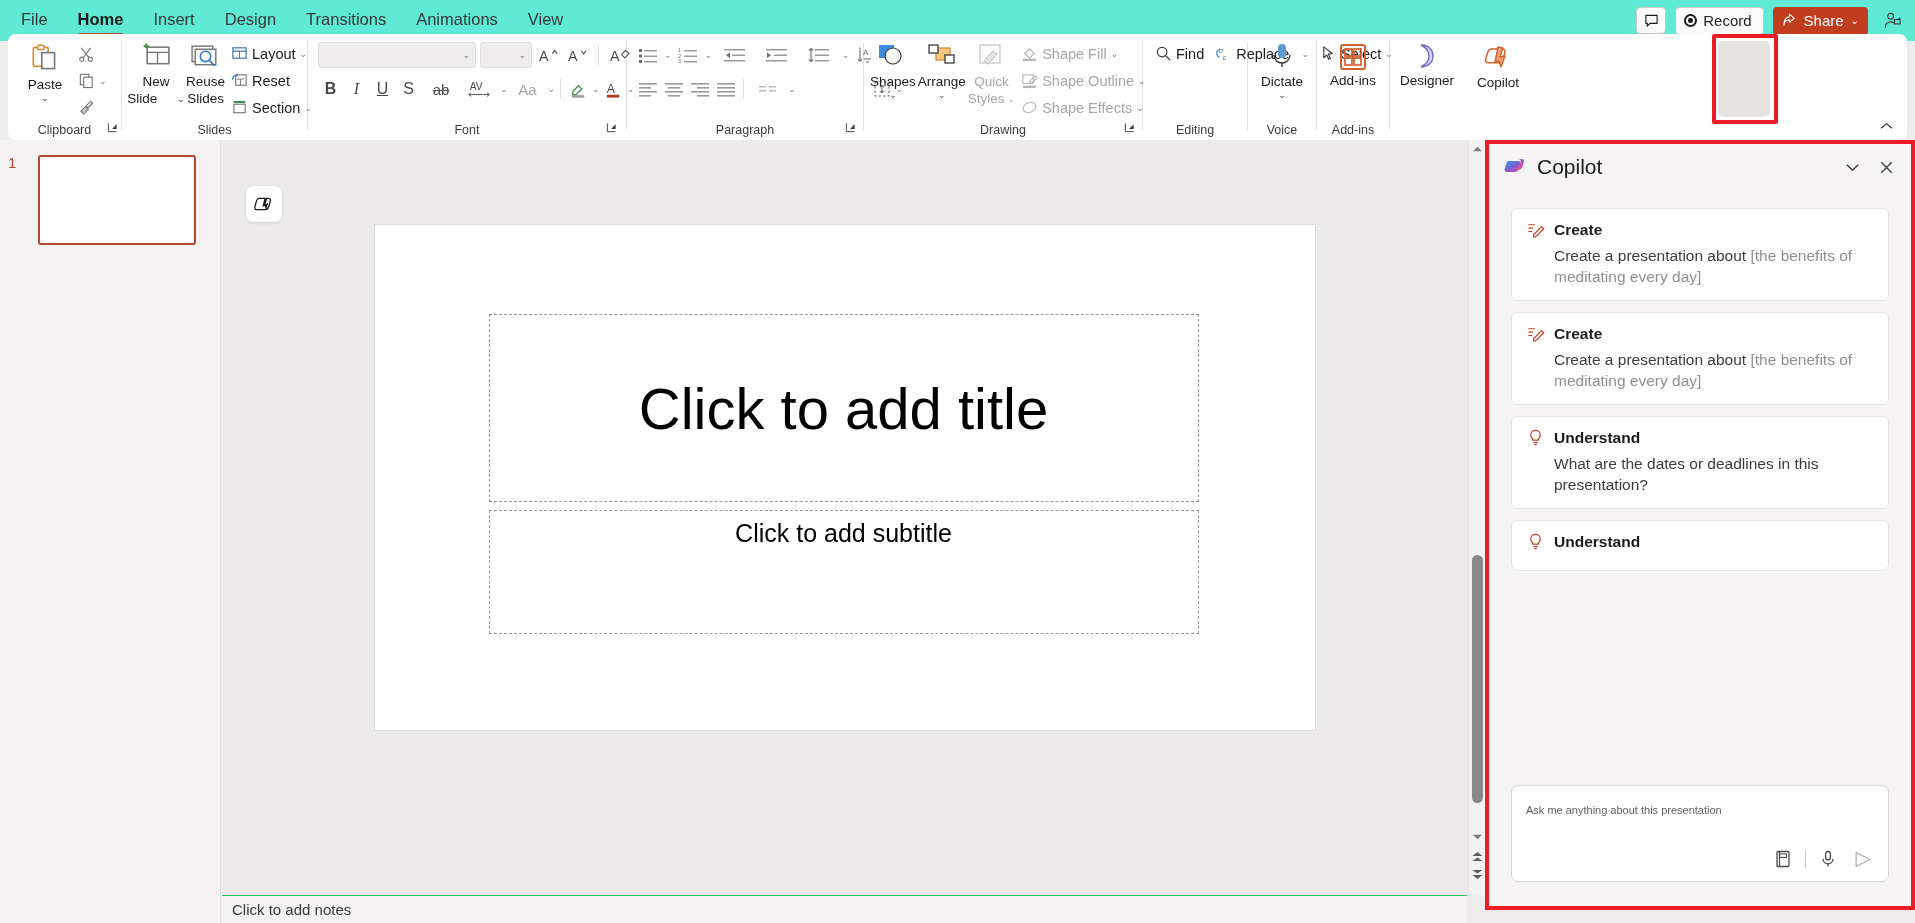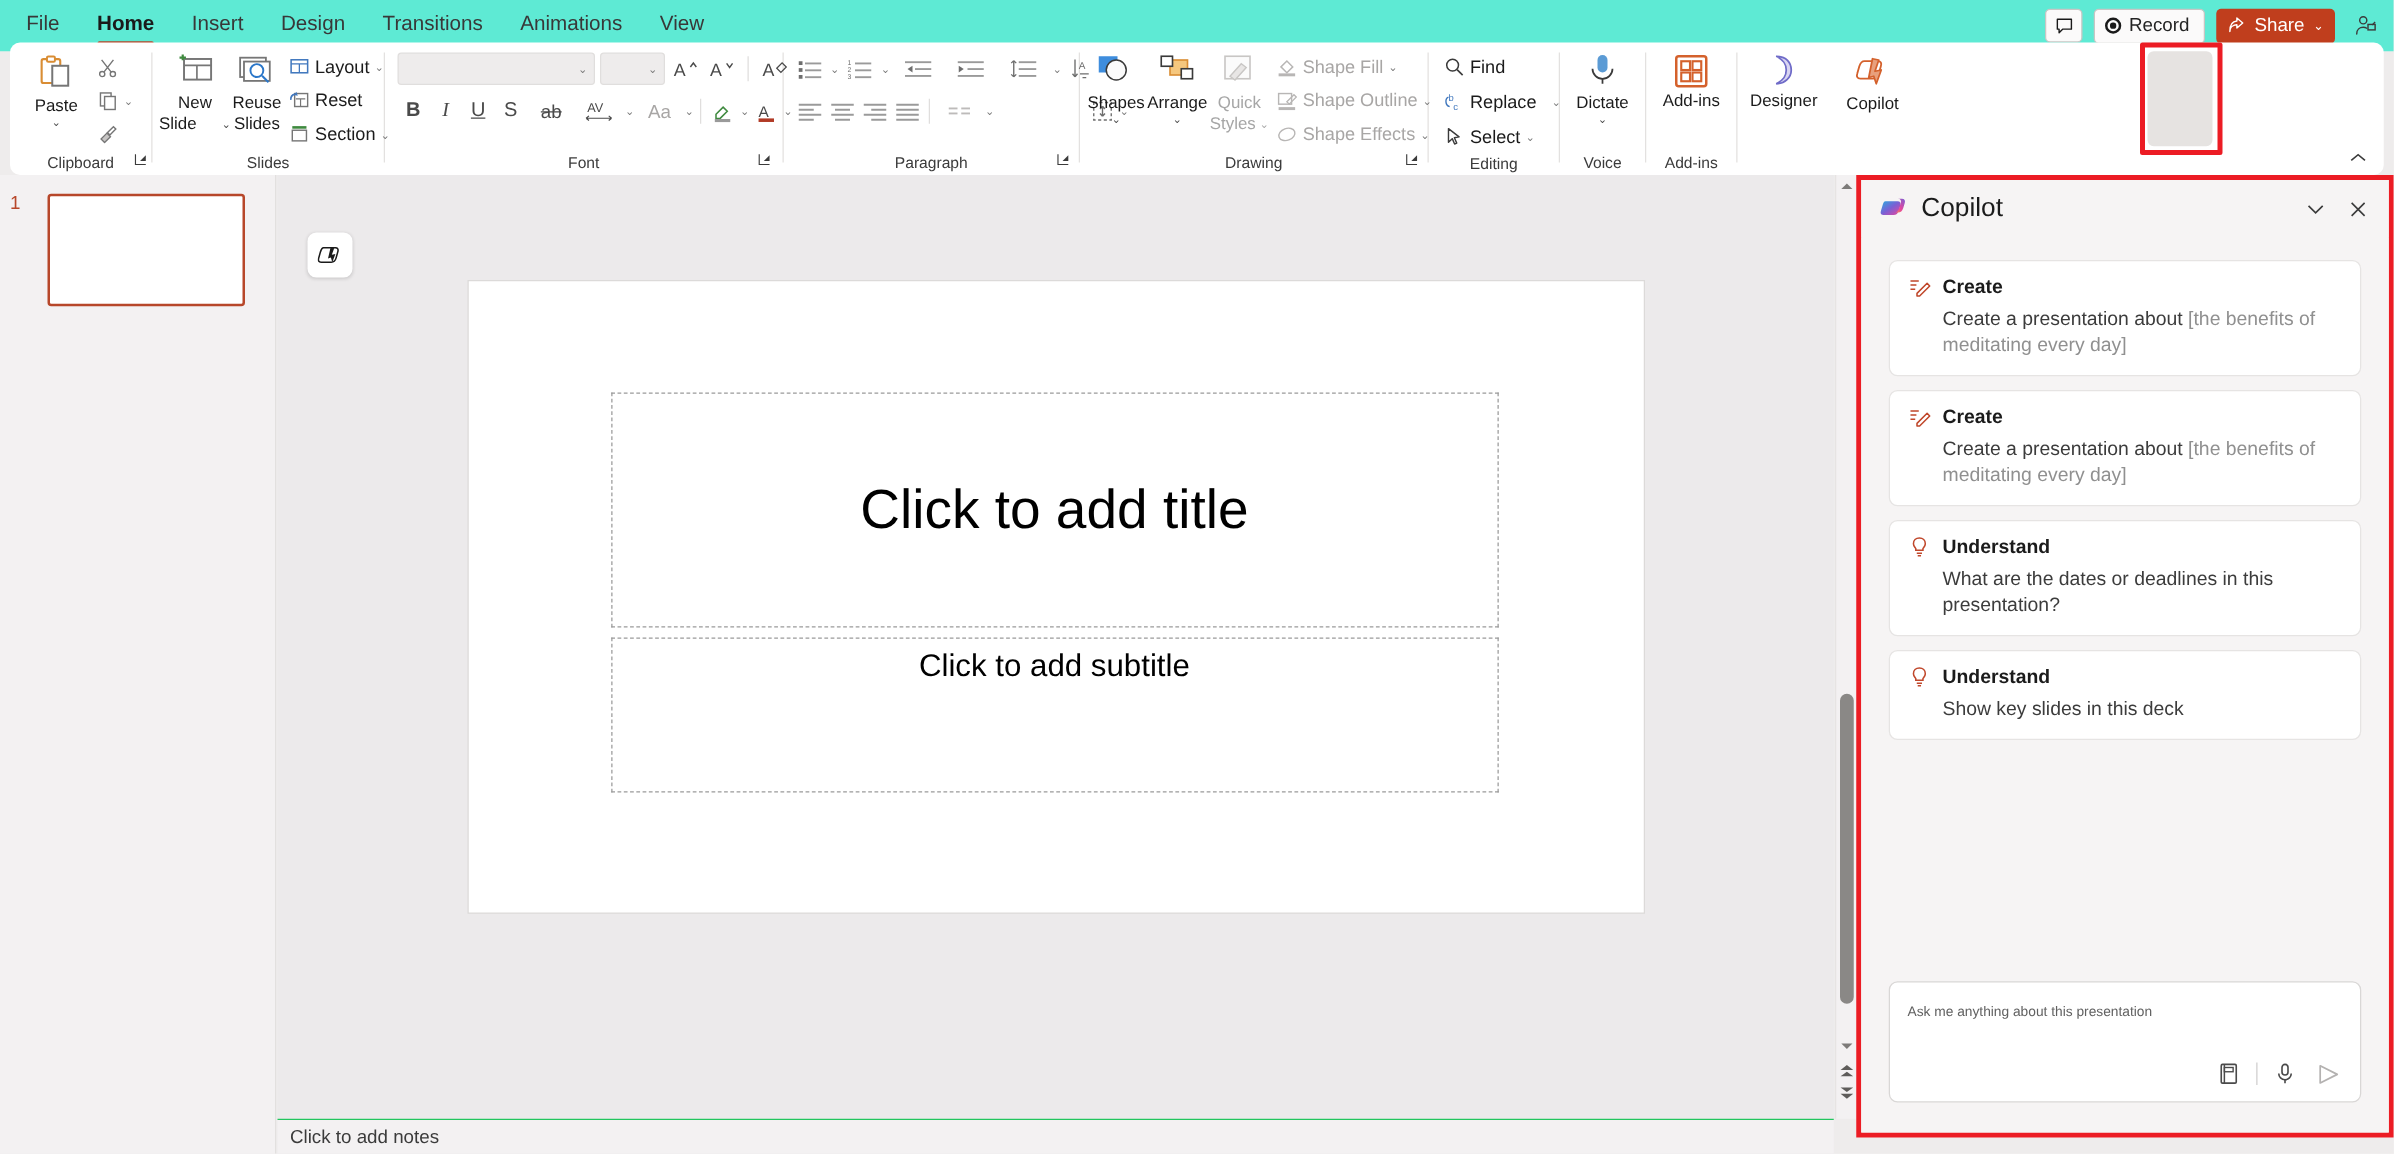--- a/index.html
+++ b/index.html
@@ -147,21 +147,21 @@
     position: absolute; left: -4px; right: 0; margin: auto;
     left: 0; right: 0; width: 940px; top: 85px; height: 505px;
     background: #fff; box-shadow: 0 0 0 1px #dcdad9;
   }
   .ph {
     position: absolute; border: 1px dashed #9a9a9a;
     display: flex; align-items: center; justify-content: center;
     cursor: text; text-align: center;
   }
   .ph-title { left: 114px; top: 89px; width: 710px; height: 188px; }
-  .ph-title span { font-size: 44px; color: #000; font-weight: 400; }
+  .ph-title span { font-size: 58px; color: #000; font-weight: 400; }
   .ph-sub { left: 114px; top: 285px; width: 710px; height: 124px; align-items: flex-start; padding-top: 8px;}
   .ph-sub span { font-size: 25px; color: #000; }
 
   .notespane {
     position: absolute; left: 222px; top: 755px; width: 1245px; height: 28px;
     background: #f3f1f2; border-top: 1px solid #22c55e;
     display: flex; align-items: center; padding-left: 10px;
   }
   .notespane span { font-size: 15px; color: #3b3b3b; }
 
@@ -666,21 +666,21 @@
               <path d="M1.5 1.5v9h9" fill="none" stroke="#3b3b3b" stroke-width="1"></path>
               <path d="M10.5 2.5v5h-5z" fill="#3b3b3b"></path>
             </svg>
           </span>
         </div>
       </div>
       <div class="rgroup-sep"></div>
 
       <div class="rgroup" style="width:104px">
         <div class="rgroup-body" style="padding-left:8px">
-          <div style="display:flex;flex-direction:column;gap:3px;padding-top:1px">
+          <div style="display:flex;flex-direction:row;gap:3px;padding-top:1px">
             <div class="smallbtn">
               <svg width="17" height="17" viewBox="0 0 18 18">
                 <circle cx="7.5" cy="7.5" r="5" fill="none" stroke="#3b3b3b" stroke-width="1.3"></circle>
                 <path d="M11.3 11.3L16 16" stroke="#3b3b3b" stroke-width="1.4"></path>
               </svg>
               <span>Find</span>
             </div>
             <div class="smallbtn">
               <svg width="17" height="17" viewBox="0 0 18 18">
                 <text x="4" y="8" font-size="8" fill="#4178be" font-family="Liberation Sans, sans-serif">b</text>
@@ -903,21 +903,20 @@
       </div>
 
       <div class="cp-card">
         <div class="cp-card-head">
           <svg width="19" height="19" viewBox="0 0 20 20">
             <path d="M10 2.5c3 0 5 2.1 5 4.8 0 2-1.3 3-2 4.2v1.3H7v-1.3c-.7-1.2-2-2.2-2-4.2C5 4.6 7 2.5 10 2.5z" fill="none" stroke="#c0472b" stroke-width="1.3"></path>
             <path d="M7.8 15.3h4.4M8.6 17.4h2.8" stroke="#c0472b" stroke-width="1.3"></path>
           </svg>
           <span class="t">Understand</span>
         </div>
-        <div class="cp-card-body"><span>Show key slides in this deck</span></div>
       </div>
 
       <div class="cp-input-wrap">
         <div class="cp-input">
           <span class="placeholder">Ask me anything about this presentation</span>
           <div class="cp-input-actions">
             <div class="cp-act">
               <svg width="20" height="20" viewBox="0 0 20 20">
                 <rect x="4" y="2.5" width="12" height="15" rx="1" fill="none" stroke="#4a4a4a" stroke-width="1.3"></rect>
                 <rect x="6.5" y="5" width="7" height="3.4" fill="none" stroke="#4a4a4a" stroke-width="1.1"></rect>

